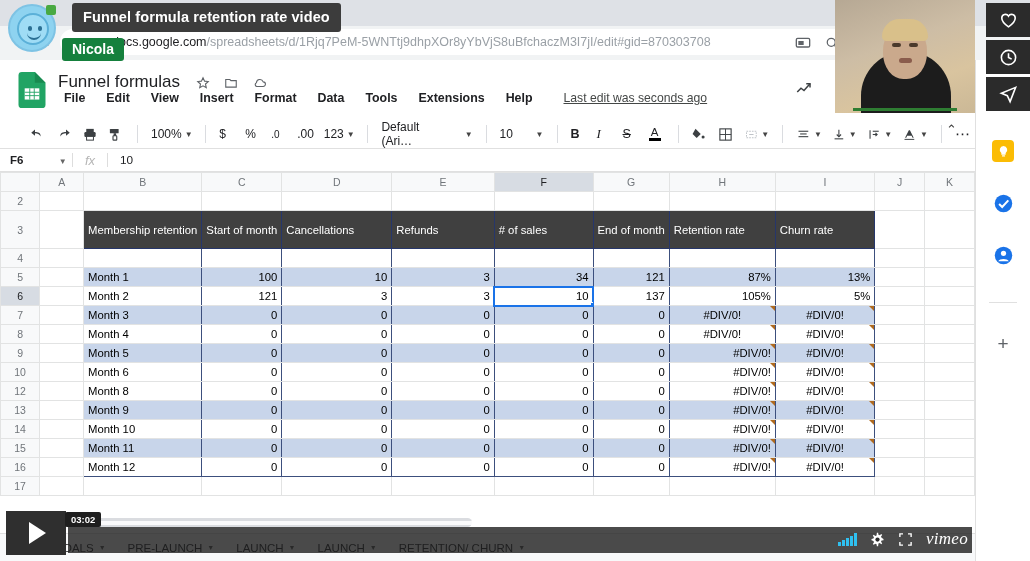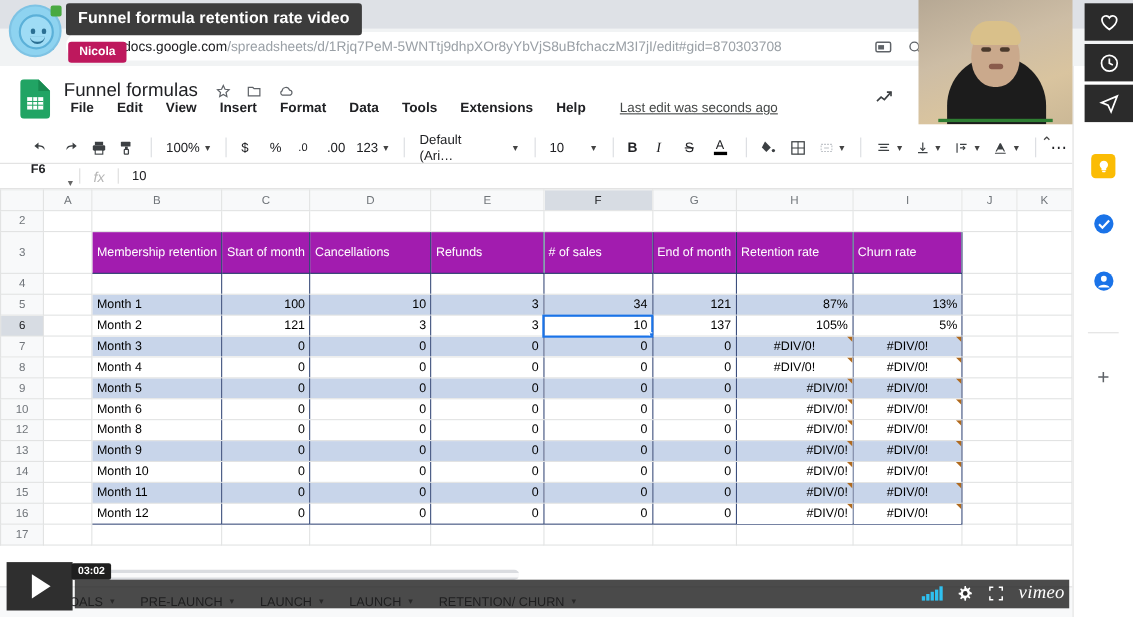--- a/index.html
+++ b/index.html
@@ -23,29 +23,29 @@
   .avatar .face { position:absolute; left:7px; top:7px; width:32px; height:32px;
     border-radius:50%; background:#9fdcf5; border:2px solid #5bb0d8; }
   .avatar .eye { position:absolute; width:4px; height:5px; background:#2b6f93; border-radius:2px; top:11px;}
   .avatar .eye.l { left:9px; } .avatar .eye.r { left:19px; }
   .avatar .mouth { position:absolute; left:8px; top:18px; width:14px; height:7px;
     border-bottom:2.5px solid #2b6f93; border-radius:0 0 12px 12px; }
   .avatar-dot { position:absolute; right:0px; top:1px; width:10px; height:10px;
      background:#49a942; border-radius:2px; }
 
   .tooltip-title {
-    position:absolute; left:60px; top:3px; z-index:50;
+    position:absolute; left:72px; top:3px; z-index:50;
     background:#3c3c3c; color:#fff; padding:6px 11px 7px;
     font-size:14.5px; font-weight:bold; border-radius:3px;
     white-space:nowrap; letter-spacing:.1px;
   }
   .tooltip-nicola {
     position:absolute; left:62px; top:38px; z-index:50;
-    background:#be185d; color:#fff; padding:3px 10px 4px;
-    font-size:11px; font-weight:bold; border-radius:3px;
+    background:#15803d; color:#fff; padding:3px 10px 4px;
+    font-size:14px; font-weight:bold; border-radius:3px;
     white-space:nowrap;
   }
   .omnibox {
     position:absolute; left:60px; top:29px; width:790px; height:26px;
     background:#fff; border-radius:14px;
     display:flex; align-items:center; padding:0 10px 0 52px;
     font-size:12.5px; color:#9aa0a6; overflow:hidden;
   }
   .omnibox .u-dark { color:#202124; }
   .omni-icons { position:absolute; left:14px; top:33px; display:flex; gap:9px; align-items:center; z-index:30;}
@@ -72,40 +72,40 @@
      padding:0 4px; border-radius:4px; }
   .tb-text { font-size:12px; }
   .tb-sep { width:1px; height:18px; background:#dadce0; margin:0 7px; }
   .tb-caret { font-size:8px; color:#444; margin-left:3px; }
   .collapse-ico { position:absolute; right:18px; top:4px; font-size:13px; color:#444; }
 
   
   .fbar { position:absolute; left:0; top:148px; width:975px; height:24px;
      border-top:1px solid #e0e0e0; border-bottom:1px solid #e0e0e0;
      display:flex; align-items:center; font-size:11.5px; color:#202124; background:#fff;}
-  .namebox { width:72px; padding-left:28px; font-weight:bold; font-size:11.5px;}
+  .namebox { width:72px; padding-left:10px; font-weight:bold; font-size:11.5px;}
   .namebox-caret { color:#666; font-size:8px; margin-left:32px;}
   .fx { width:34px; text-align:center; color:#b6b6b6; font-style:italic; font-size:13px;}
   .fvline { width:1px; height:14px; background:#ddd; }
   .fval { padding-left:12px; font-size:11.8px; }
 
   
   .gridwrap { position:absolute; left:0; top:172px; width:975px; height:348px; background:#fff;
      overflow:hidden; }
   table.grid { border-collapse:collapse; table-layout:fixed; font-size:11.3px; color:#000; }
   table.grid td, table.grid th { border:1px solid #e2e3e3; height:19px; padding:0 4px;
      overflow:hidden; white-space:nowrap; font-weight:normal; }
   th.colhdr { background:#f8f9fa; color:#70757a; font-size:10.5px; text-align:center; height:17px;
      border:1px solid #e2e3e3; font-weight:normal; }
   th.colhdr.sel { background:#d7dce3; color:#202124; }
   td.rowhdr, th.rowhdr { background:#f8f9fa; color:#70757a; font-size:10.5px; text-align:center;
      width:42px; border:1px solid #e2e3e3; }
   td.rowhdr.sel { background:#d7dce3; color:#202124; }
   th.corner { background:#f8f9fa; width:42px; border:1px solid #e2e3e3; }
-  .hdrcell { background:#a21caf; color:#fff; font-weight:bold; font-size:11.3px;
+  .hdrcell { background:#404040; color:#fff; font-weight:bold; font-size:11.3px;
      vertical-align:middle; border-color:#26366b !important; }
   .band { background:#c8d5ea; }
   .white { background:#ffffff; }
   .tbl-b { border-left:1px solid #3c4f7d !important; border-right:1px solid #3c4f7d !important; }
   .tbl-bot { border-bottom:1px solid #3c4f7d !important; }
   .num { text-align:right; }
   .ctr { text-align:center; }
   .errc { position:relative; }
   .errc::after { content:""; position:absolute; right:0; top:0;
      border-top:5px solid #b06a1e; border-left:5px solid transparent; }

